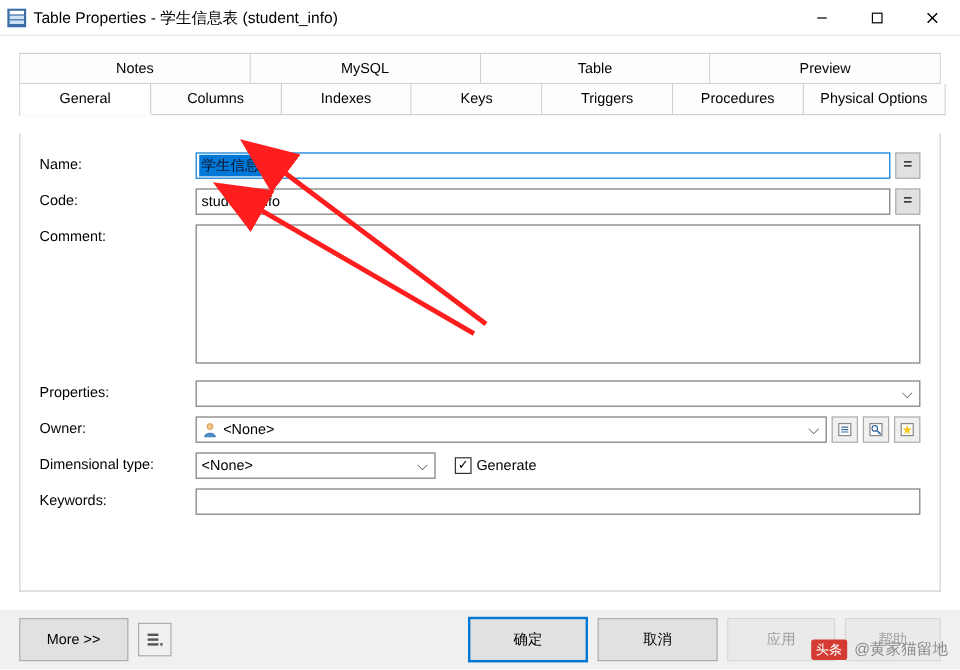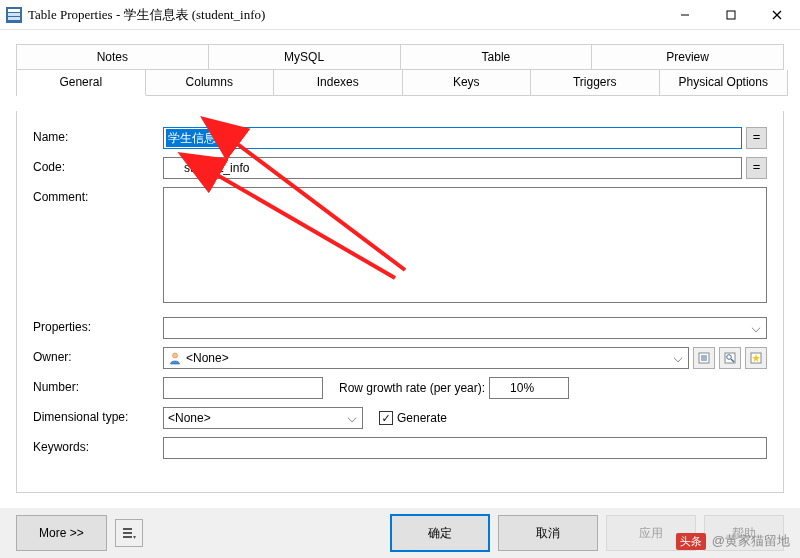--- a/index.html
+++ b/index.html
@@ -15,21 +15,20 @@
     position: relative;
   }
   
   .titlebar {
     display: flex;
     align-items: center;
     height: 30px;
     background: #fff;
     border-bottom: 1px solid #e5e5e5;
     padding-left: 6px;
-    font-family: Liberation Serif, serif;
   }
   .titlebar .app-icon {
     width: 16px; height: 16px;
     margin-right: 6px;
     display: inline-flex;
   }
   .titlebar .title-txt { font-size: 13px; }
   .titlebar .spacer { flex: 1; }
   .win-btn {
     width: 46px; height: 30px;
@@ -81,32 +80,32 @@
   }
   .field-col {
     flex: 1;
     display: flex;
     align-items: center;
     gap: 4px;
   }
   input.txt, select.sel, .combo {
     border: 1px solid #7a7a7a;
     height: 22px;
-    padding: 1px 20px;
+    padding: 1px 4px;
     font-family: inherit;
     font-size: 12px;
     background: #fff;
   }
   .combo { display:flex; align-items:center; padding:0 2px 0 4px; }
   .combo .combo-txt { flex:1; }
   .combo .chev { width:16px; text-align:center; color:#555;}
   .sel-highlight {
     display:inline-block;
     background:#0078d7;
-    color:#ffffff;
+    color:#0f172a;
     padding:0 2px;
     line-height:18px;
     margin-left:-2px;
   }
   .textedit {
     border: 1px solid #7a7a7a;
     background:#fff;
     height: 22px; padding:1px 4px;
     display:flex; align-items:center;
     width:100%;
@@ -216,20 +215,21 @@
   <div class="tab">Table</div>
   <div class="tab">Preview</div>
 </div>
 
 <div class="tabrow bottom">
   <div class="tab active">General</div>
   <div class="tab">Columns</div>
   <div class="tab">Indexes</div>
   <div class="tab">Keys</div>
   <div class="tab">Triggers</div>
+  <div class="tab">Procedures</div>
   <div class="tab">Physical Options</div>
 </div>
 
 <div class="pane">
 
   <div class="row">
     <div class="label-col">Name:</div>
     <div class="field-col">
       <div class="textedit" style="border:1px solid #0078d7;">
         <span class="sel-highlight">学生信息表</span>
@@ -295,28 +295,20 @@
       </div>
       <div class="small-icon-btn">
         <svg width="14" height="14" viewBox="0 0 14 14">
             <rect x="2" y="2" width="10" height="10" fill="#fff" stroke="#888"></rect>
             <polygon points="7,3 8,6 11,6 8.5,8 9.5,11 7,9 4.5,11 5.5,8 3,6 6,6" fill="#f5c518"></polygon>
           </svg>
       </div>
     </div>
   </div>
 
-  <div class="row">
-    <div class="label-col">Number:</div>
-    <div class="field-col">
-      <input class="txt" style="width: 160px;" value="">
-      <span style="margin-left:12px;">Row growth rate (per year):</span>
-      <input class="txt" style="width: 80px;" value="10%">
-    </div>
-  </div>
 
   <div class="row">
     <div class="label-col">Dimensional type:</div>
     <div class="field-col">
       <div class="combo" style="width:200px;">
         <span class="combo-txt">&lt;None&gt;</span>
         <span class="chev">⌵</span>
       </div>
       <span class="chk" style="margin-left:12px;">
         <span class="chkbox">✓</span>

